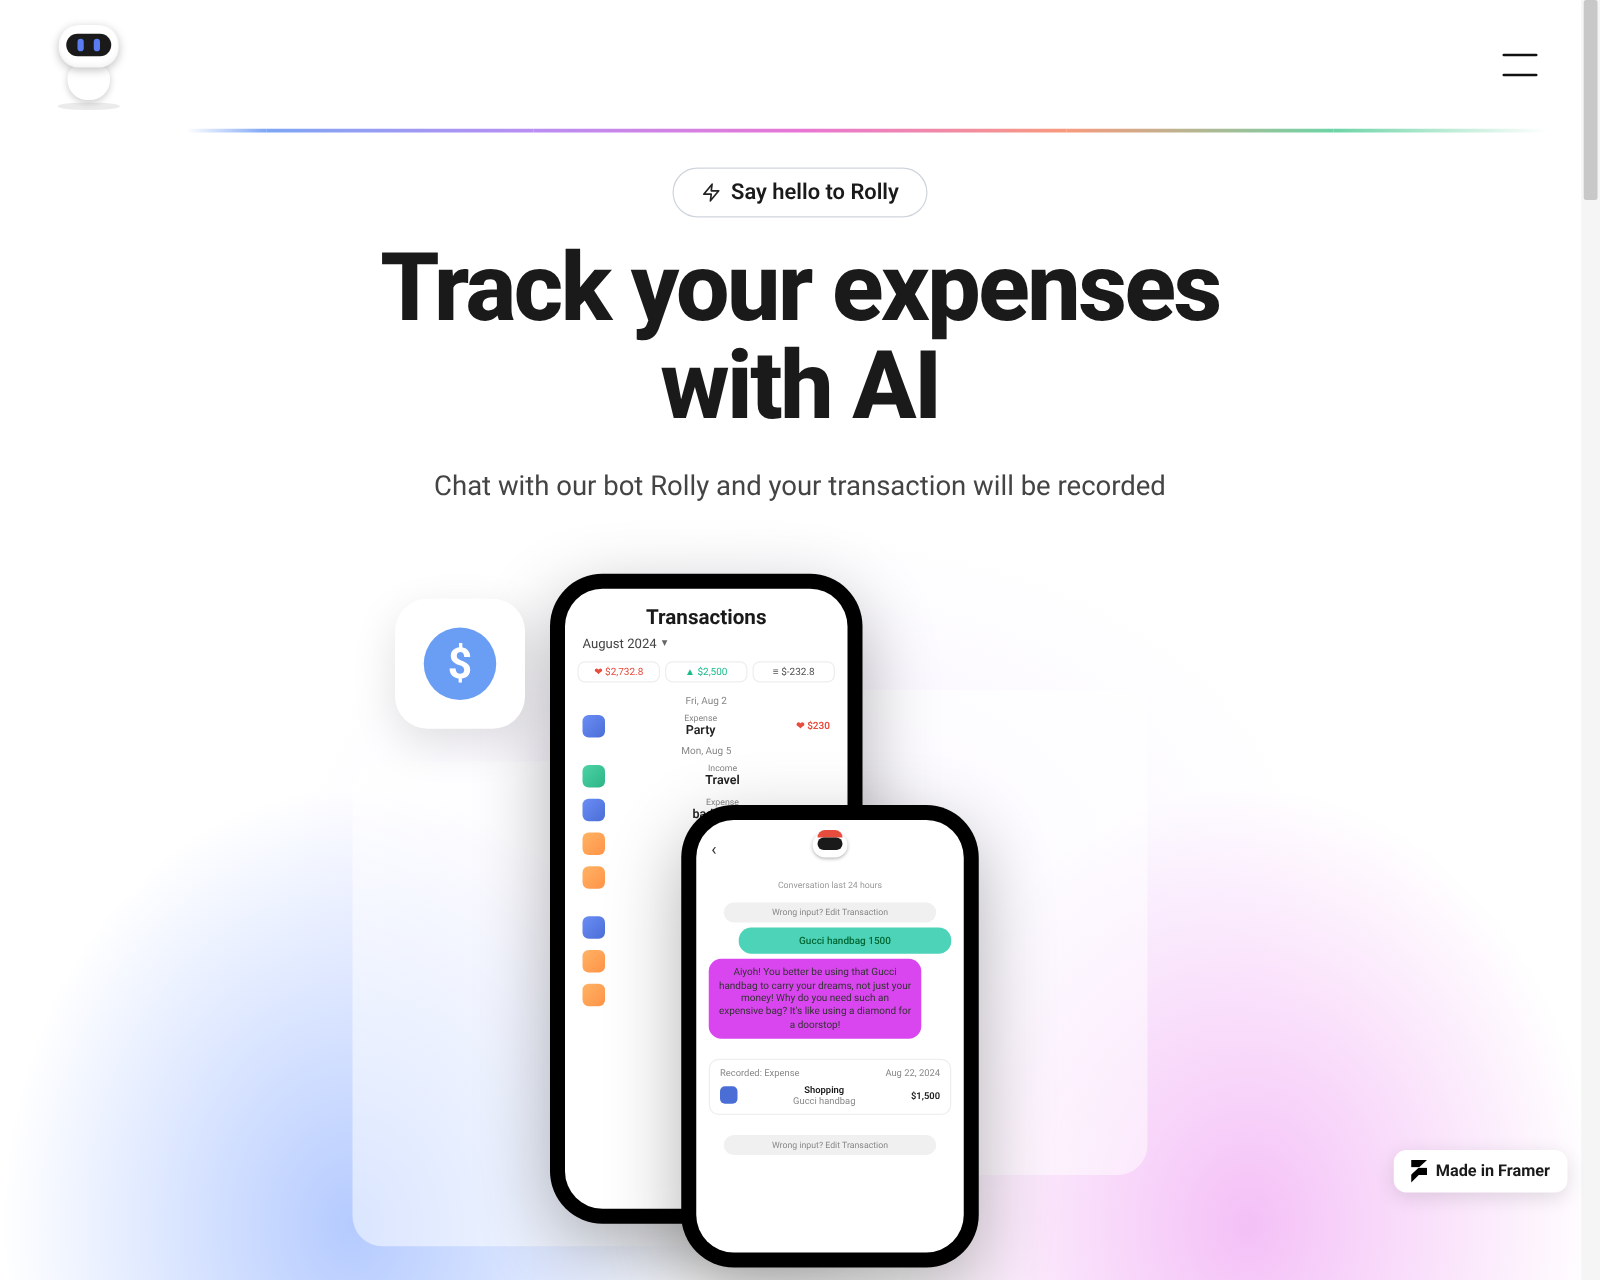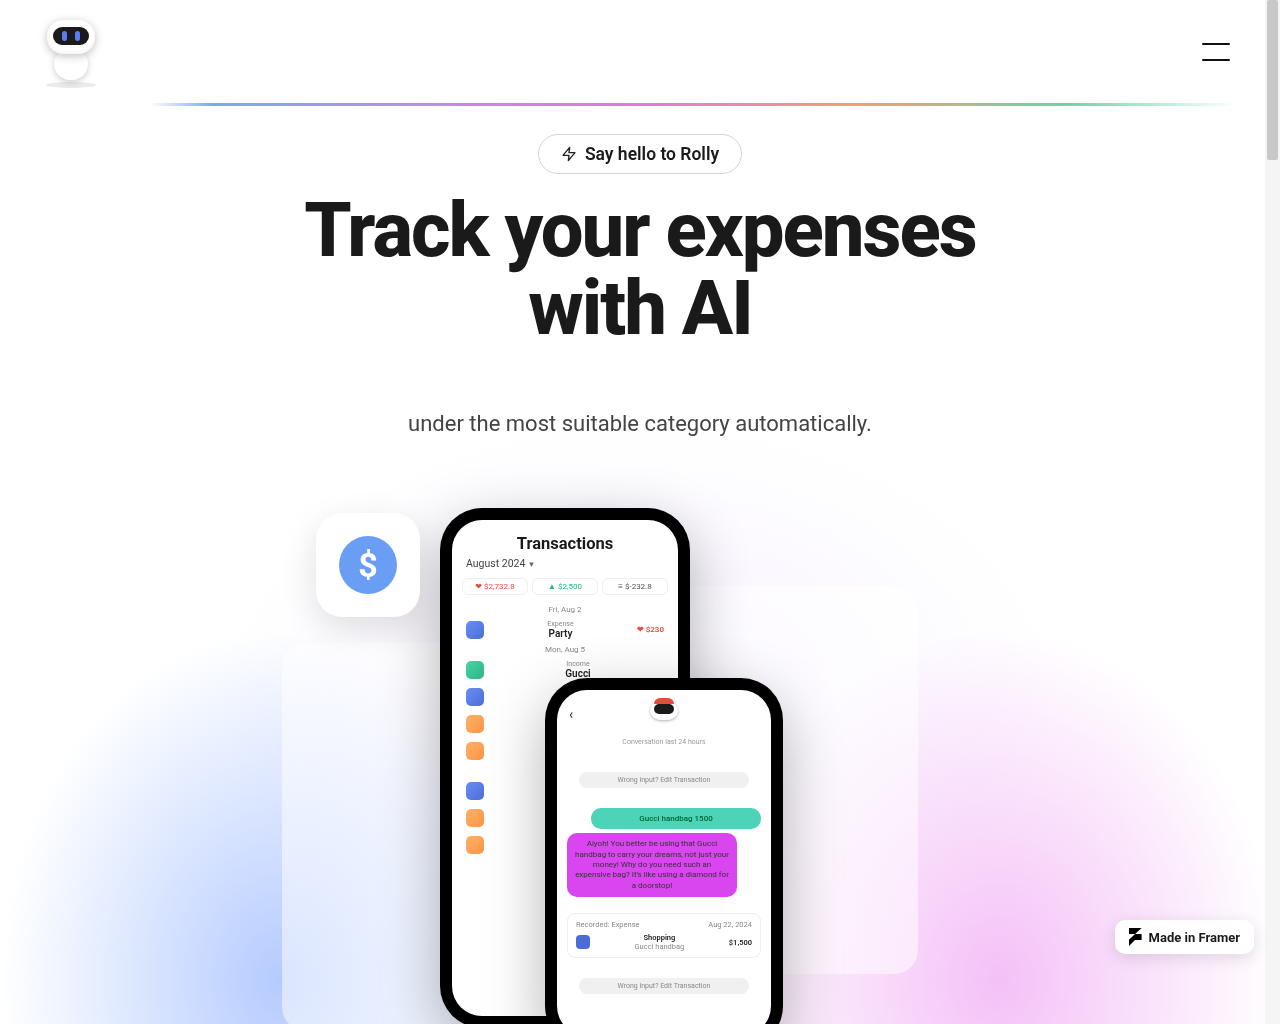--- a/index.html
+++ b/index.html
@@ -38,21 +38,21 @@
     .bg-grad { position:absolute; top:420px; left:0; right:0; height:700px; z-index:-1; background:
       radial-gradient(ellipse 400px 500px at 22% 80%, rgba(120,160,255,0.55), transparent 70%),
       radial-gradient(ellipse 400px 500px at 78% 80%, rgba(235,140,240,0.55), transparent 70%),
       radial-gradient(ellipse 600px 400px at 50% 40%, rgba(220,200,255,0.25), transparent 70%);
     }
 
     
     .phones { position:relative; width:100%; height:560px; margin-top:52px; }
     .phone { position:absolute; background:#000; border-radius:42px; padding:12px; box-shadow:0 20px 60px rgba(0,0,0,0.3); }
     .phone-screen { background:#fff; border-radius:30px; overflow:hidden; width:100%; height:100%; }
-    .phone.left { left:440px; top:15px; width:250px; height:520px; z-index:1; }
+    .phone.left { left:440px; top:0; width:250px; height:520px; z-index:1; }
     .phone.right { left:545px; top:185px; width:238px; height:370px; z-index:2; }
 
     .p-title { font-size:16.5px; font-weight:700; padding:14px 14px 4px; }
     .p-month { font-size:10.5px; color:#444; padding:0 14px 8px; display:flex; align-items:center; gap:4px; }
     .chev{font-size:9px;color:#666}
     .stat-row { display:flex; gap:4px; padding:0 10px 8px; }
     .stat { flex:1; background:#fff; border:1px solid #eee; border-radius:6px; padding:3px 4px; font-size:8px; text-align:center; display:flex; align-items:center; justify-content:center; gap:2px; }
     .stat.red{color:#e74c3c} .stat.green{color:#1abc8b} .stat.gray{color:#555}
 
     .day-lbl{font-size:8px;color:#888;padding:2px 14px}
@@ -70,21 +70,21 @@
     
     .chat-hdr { display:flex; align-items:center; justify-content:center; position:relative; padding:10px 0 4px; }
     .chat-back{position:absolute;left:12px;font-size:14px;color:#333}
     .chat-bot { width:28px; height:28px; position:relative; }
     .cb-head{width:28px;height:20px;background:#fff;border-radius:10px;box-shadow:0 1px 3px rgba(0,0,0,0.3);position:relative}
     .cb-visor{position:absolute;top:4px;left:4px;right:4px;height:10px;background:#1a1a1a;border-radius:5px}
     .cb-cap{position:absolute;top:-2px;left:4px;right:4px;height:6px;background:#e74c3c;border-radius:6px 6px 0 0}
     .conv-lbl{text-align:center;font-size:7px;color:#999;padding:6px 0}
 
     .msg{margin:4px 10px;padding:6px 8px;border-radius:10px;font-size:8px;max-width:170px}
-    .msg.sys{background:#f0f0f0;color:#888;text-align:center;margin:20px auto;font-size:7px;padding:4px 8px}
+    .msg.sys{background:#f0f0f0;color:#888;text-align:center;margin:4px auto;font-size:7px;padding:4px 8px}
     .msg.user{background:#4dd4b8;color:#063;margin-left:auto;font-weight:500}
     .msg.bot{background:#d946ef;color:#333;line-height:1.3}
     .rec-card{background:#fff;border:1px solid #eee;border-radius:8px;margin:16px 10px;padding:6px 8px;font-size:7.5px}
     .rec-top{display:flex;justify-content:space-between;color:#888;margin-bottom:4px}
     .rec-row{display:flex;align-items:center;gap:6px}
     .rec-icon{width:14px;height:14px;background:#4a6ed5;border-radius:4px}
     .rec-name{font-weight:600}
 
     
     .side-card{position:absolute;width:284px;height:388px;background:rgba(255,255,255,0.50);border-radius:24px}
@@ -139,21 +139,21 @@
 <div class="bg-grad"></div>
 
 <div class="hero">
   <div class="pill">
     <svg class="bolt-icon" viewBox="0 0 24 24" fill="none" stroke="#222" stroke-width="2" stroke-linecap="round" stroke-linejoin="round">
         <polygon points="13 2 3 14 12 14 11 22 21 10 12 10 13 2"></polygon>
       </svg>
     <span>Say hello to Rolly</span>
   </div>
   <h1><span>Track your expenses</span><br><span>with AI</span></h1>
-  <p class="sub"><br><span>under the most suitable category automatically.</span></p>
+  <p class="sub"><span>Chat with our bot Rolly and your transaction will be recorded</span><br></p>
 
   <div class="phones">
     <div class="side-card l"></div>
     <div class="side-card r"></div>
     <div class="dollar-badge">
         <div class="dollar-circle">$</div>
       </div>
 
     <div class="phone left">
         <div class="phone-screen">
@@ -175,21 +175,21 @@
                 <div class="tx-cat">Expense</div>
                 <div class="tx-name">Party</div>
               </div>
               <div class="tx-amt amt-red">❤ $230</div>
             </div>
             <div class="day-lbl">Mon, Aug 5</div>
             <div class="tx">
               <div class="tx-icon ic-grn"></div>
               <div class="tx-mid">
                 <div class="tx-cat">Income</div>
-                <div class="tx-name">Gucci</div>
+                <div class="tx-name">Travel</div>
               </div>
             </div>
             <div class="tx">
               <div class="tx-icon ic-blue"></div>
               <div class="tx-mid">
                 <div class="tx-cat">Expense</div>
                 <div class="tx-name">badminton</div>
               </div>
             </div>
             <div class="tx">

